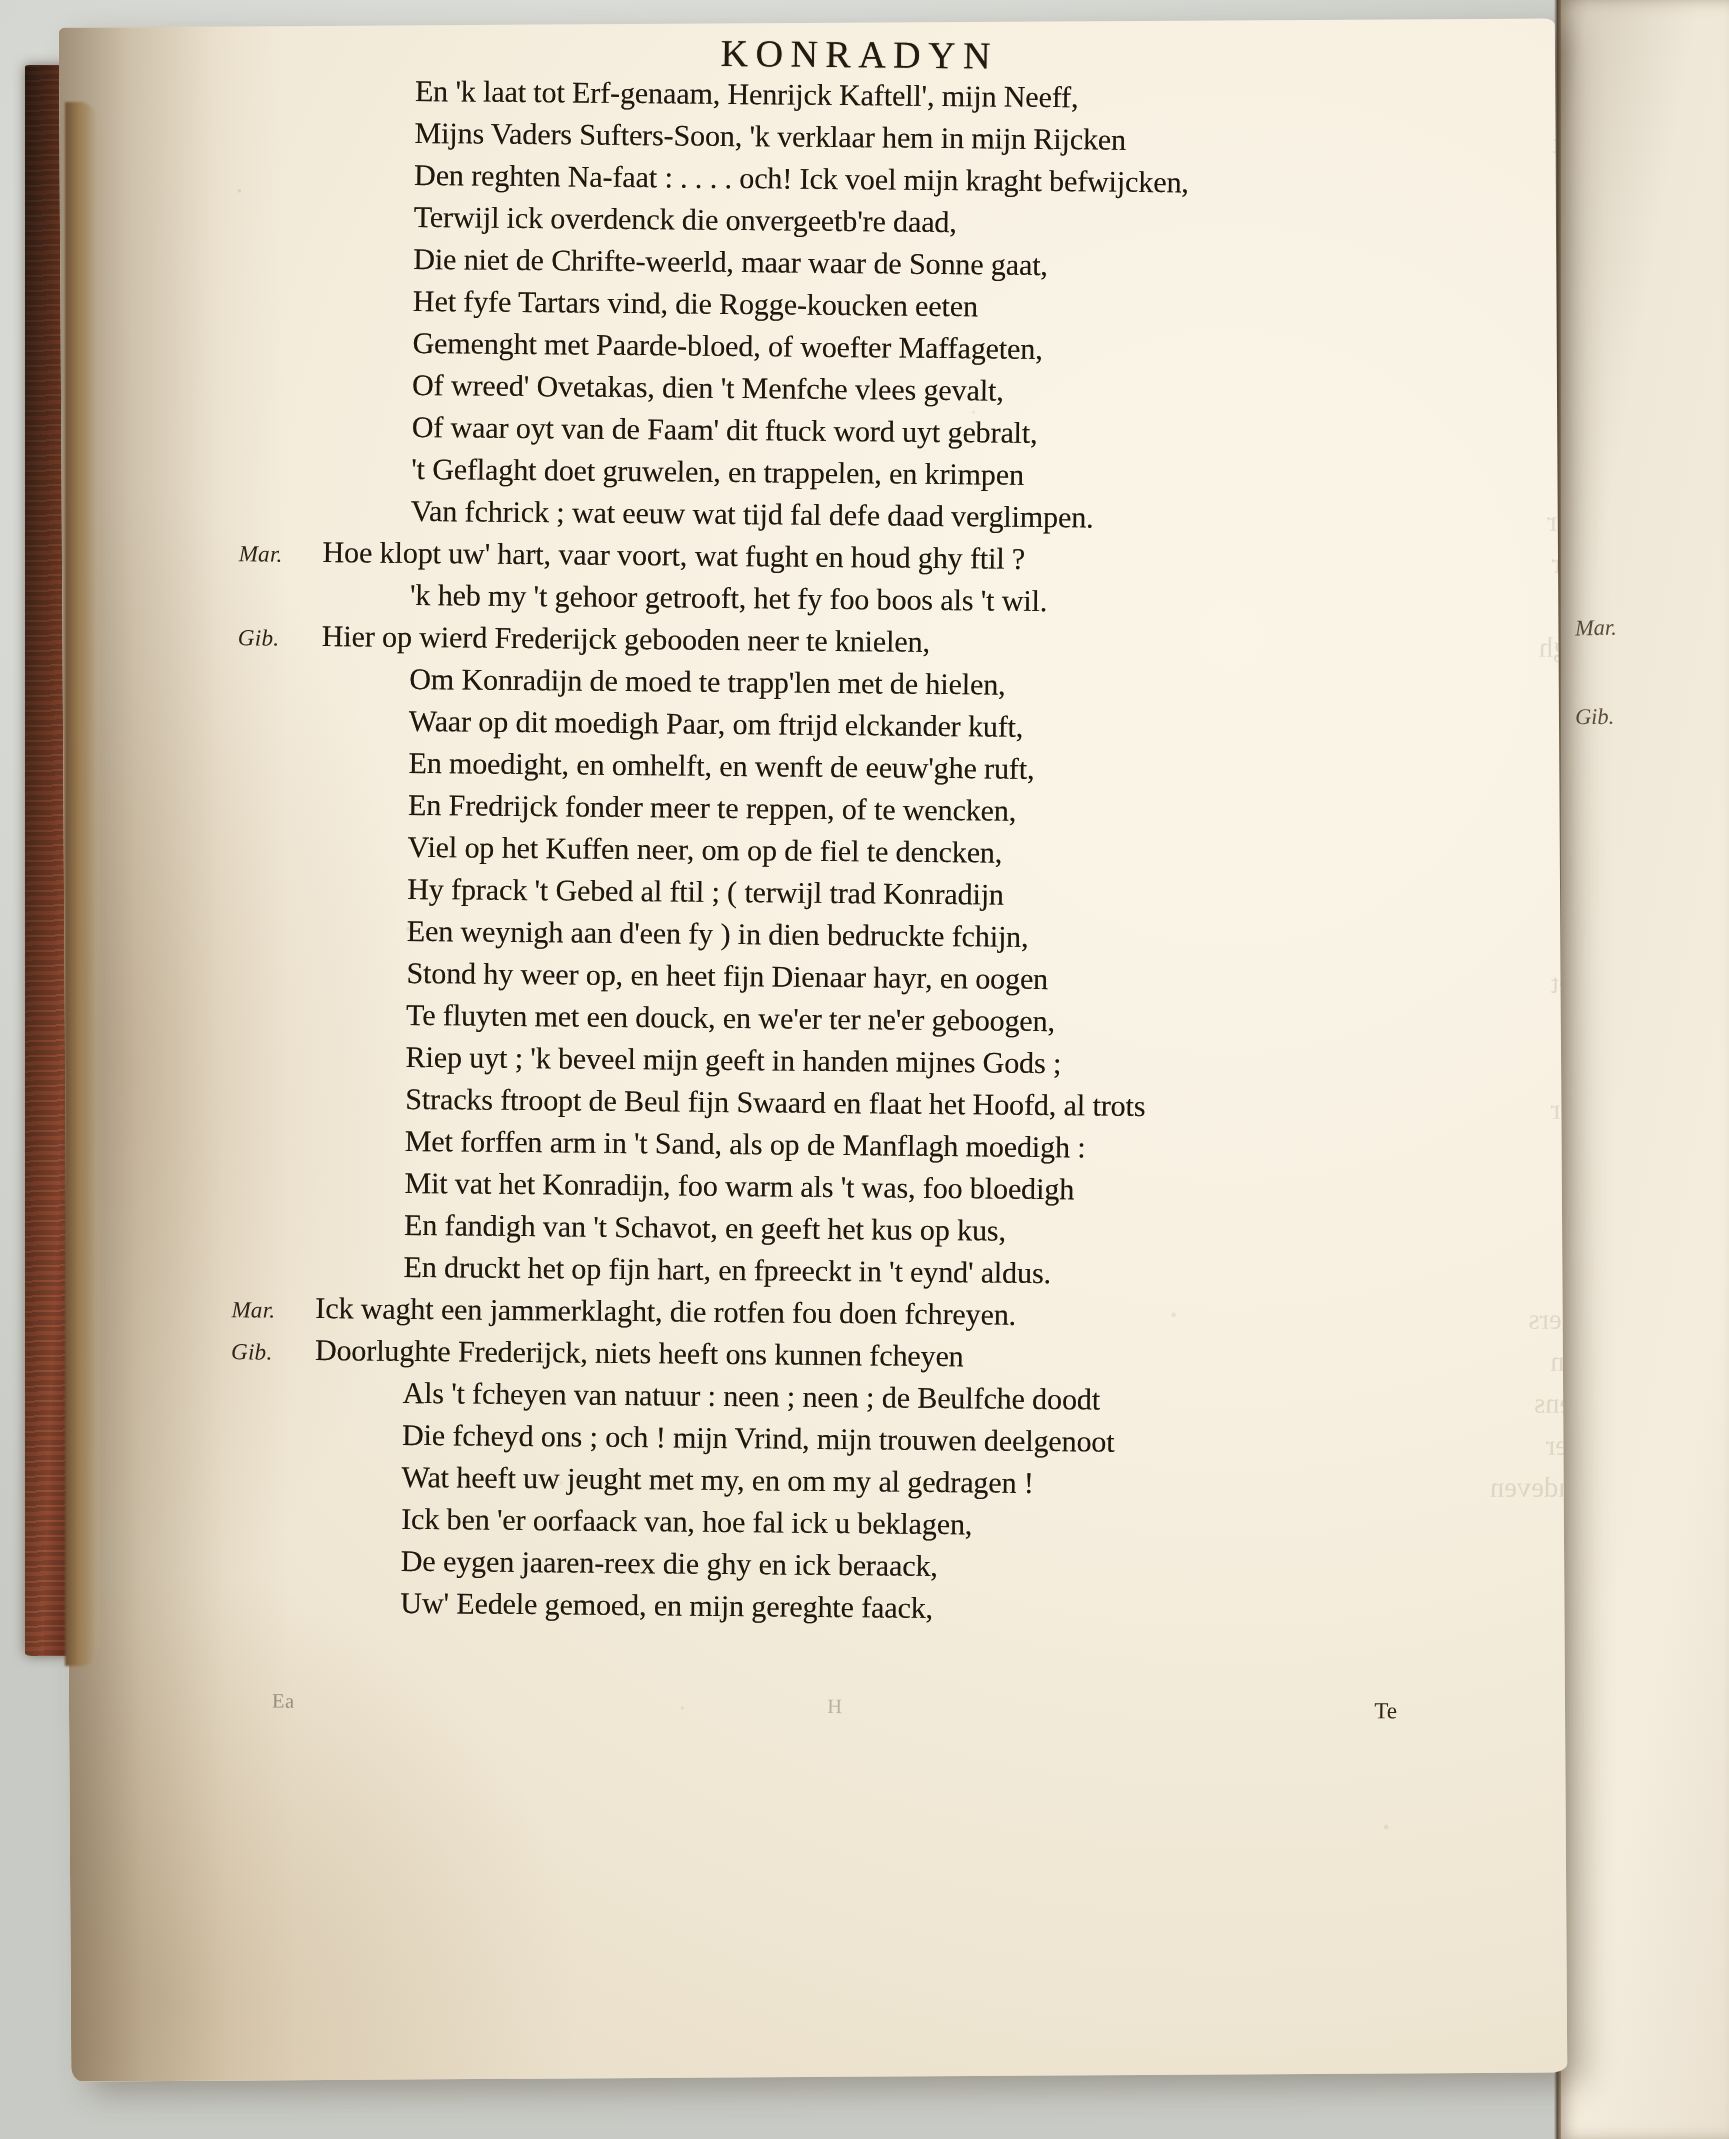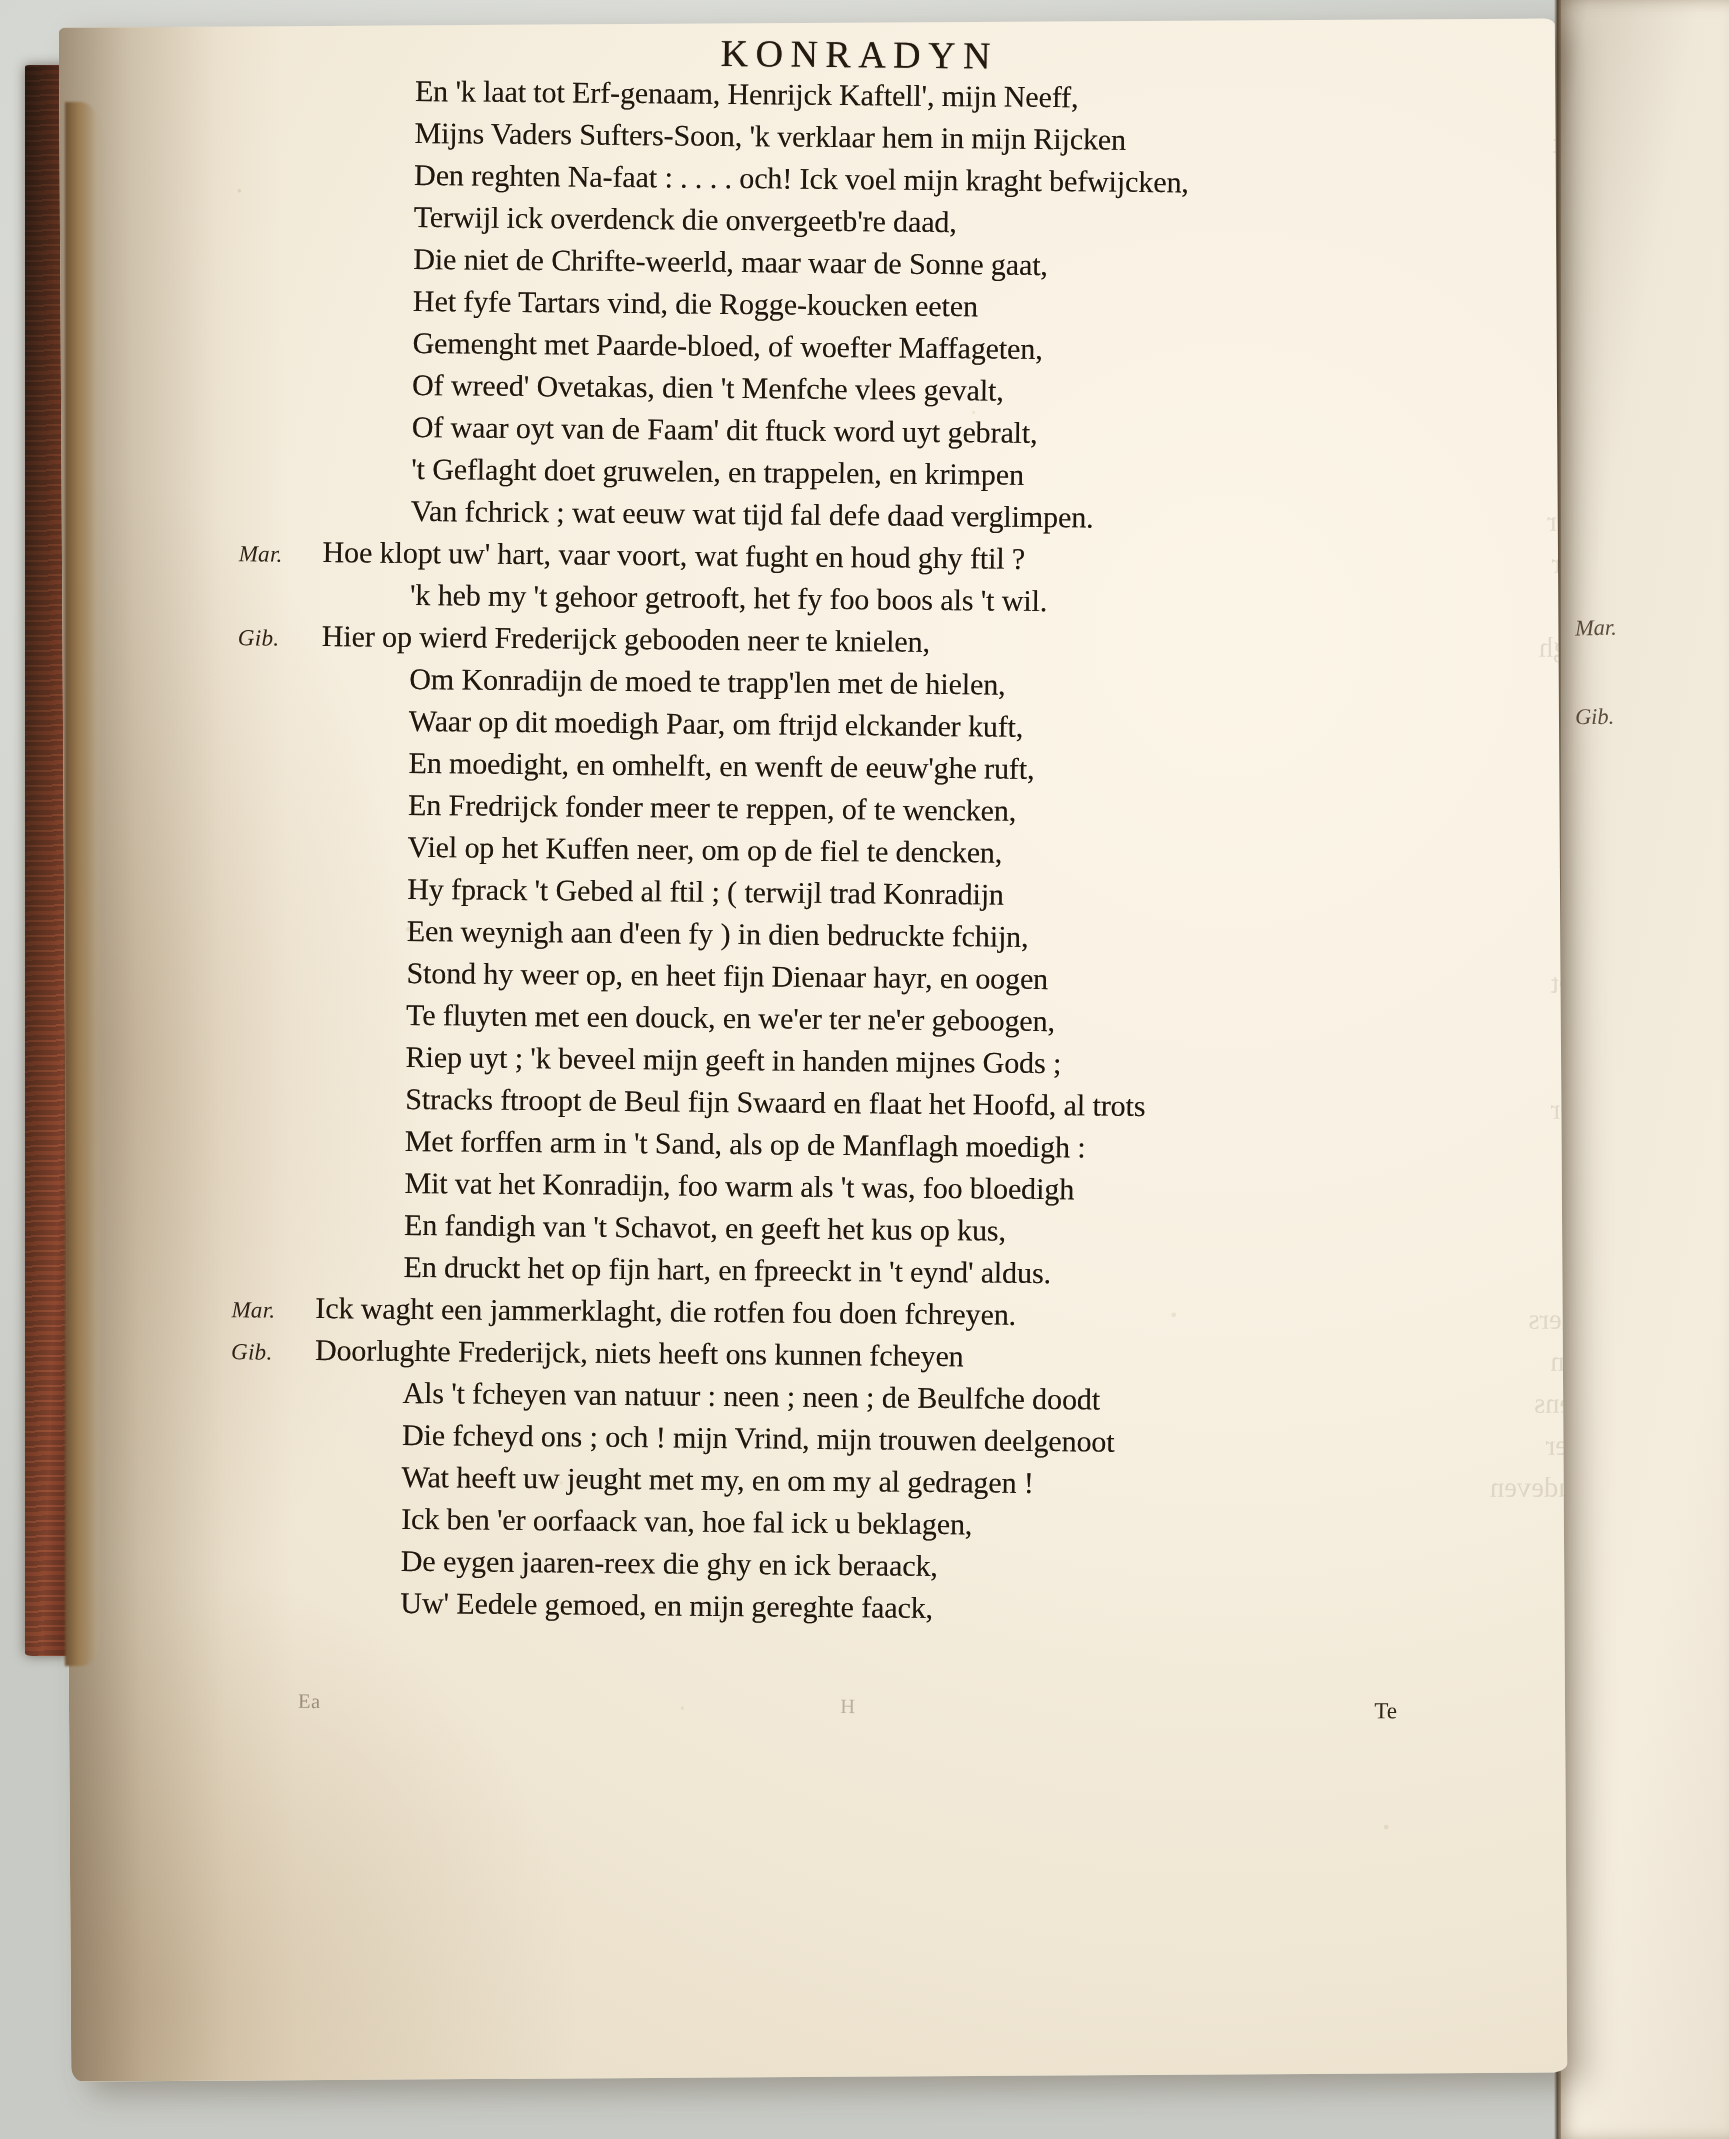--- a/index.html
+++ b/index.html
@@ -189,21 +189,21 @@
     width: 1217px;
     top: 1693px;
     transform: rotate(0.55deg);
     display: flex;
     justify-content: space-between;
     align-items: baseline;
   }
   .signature {
     font-size: 20.4px;
     color: rgba(60,45,28,.45);
-    margin-left: 74px;
+    margin-left: 48px;
     letter-spacing: 0.7px;
   }
   .press-mark {
     font-size: 20.4px;
     color: rgba(60,45,28,.30);
   }
   .catchword {
     font-size: 23px;
     color: #322415;
     margin-right: 44px;

